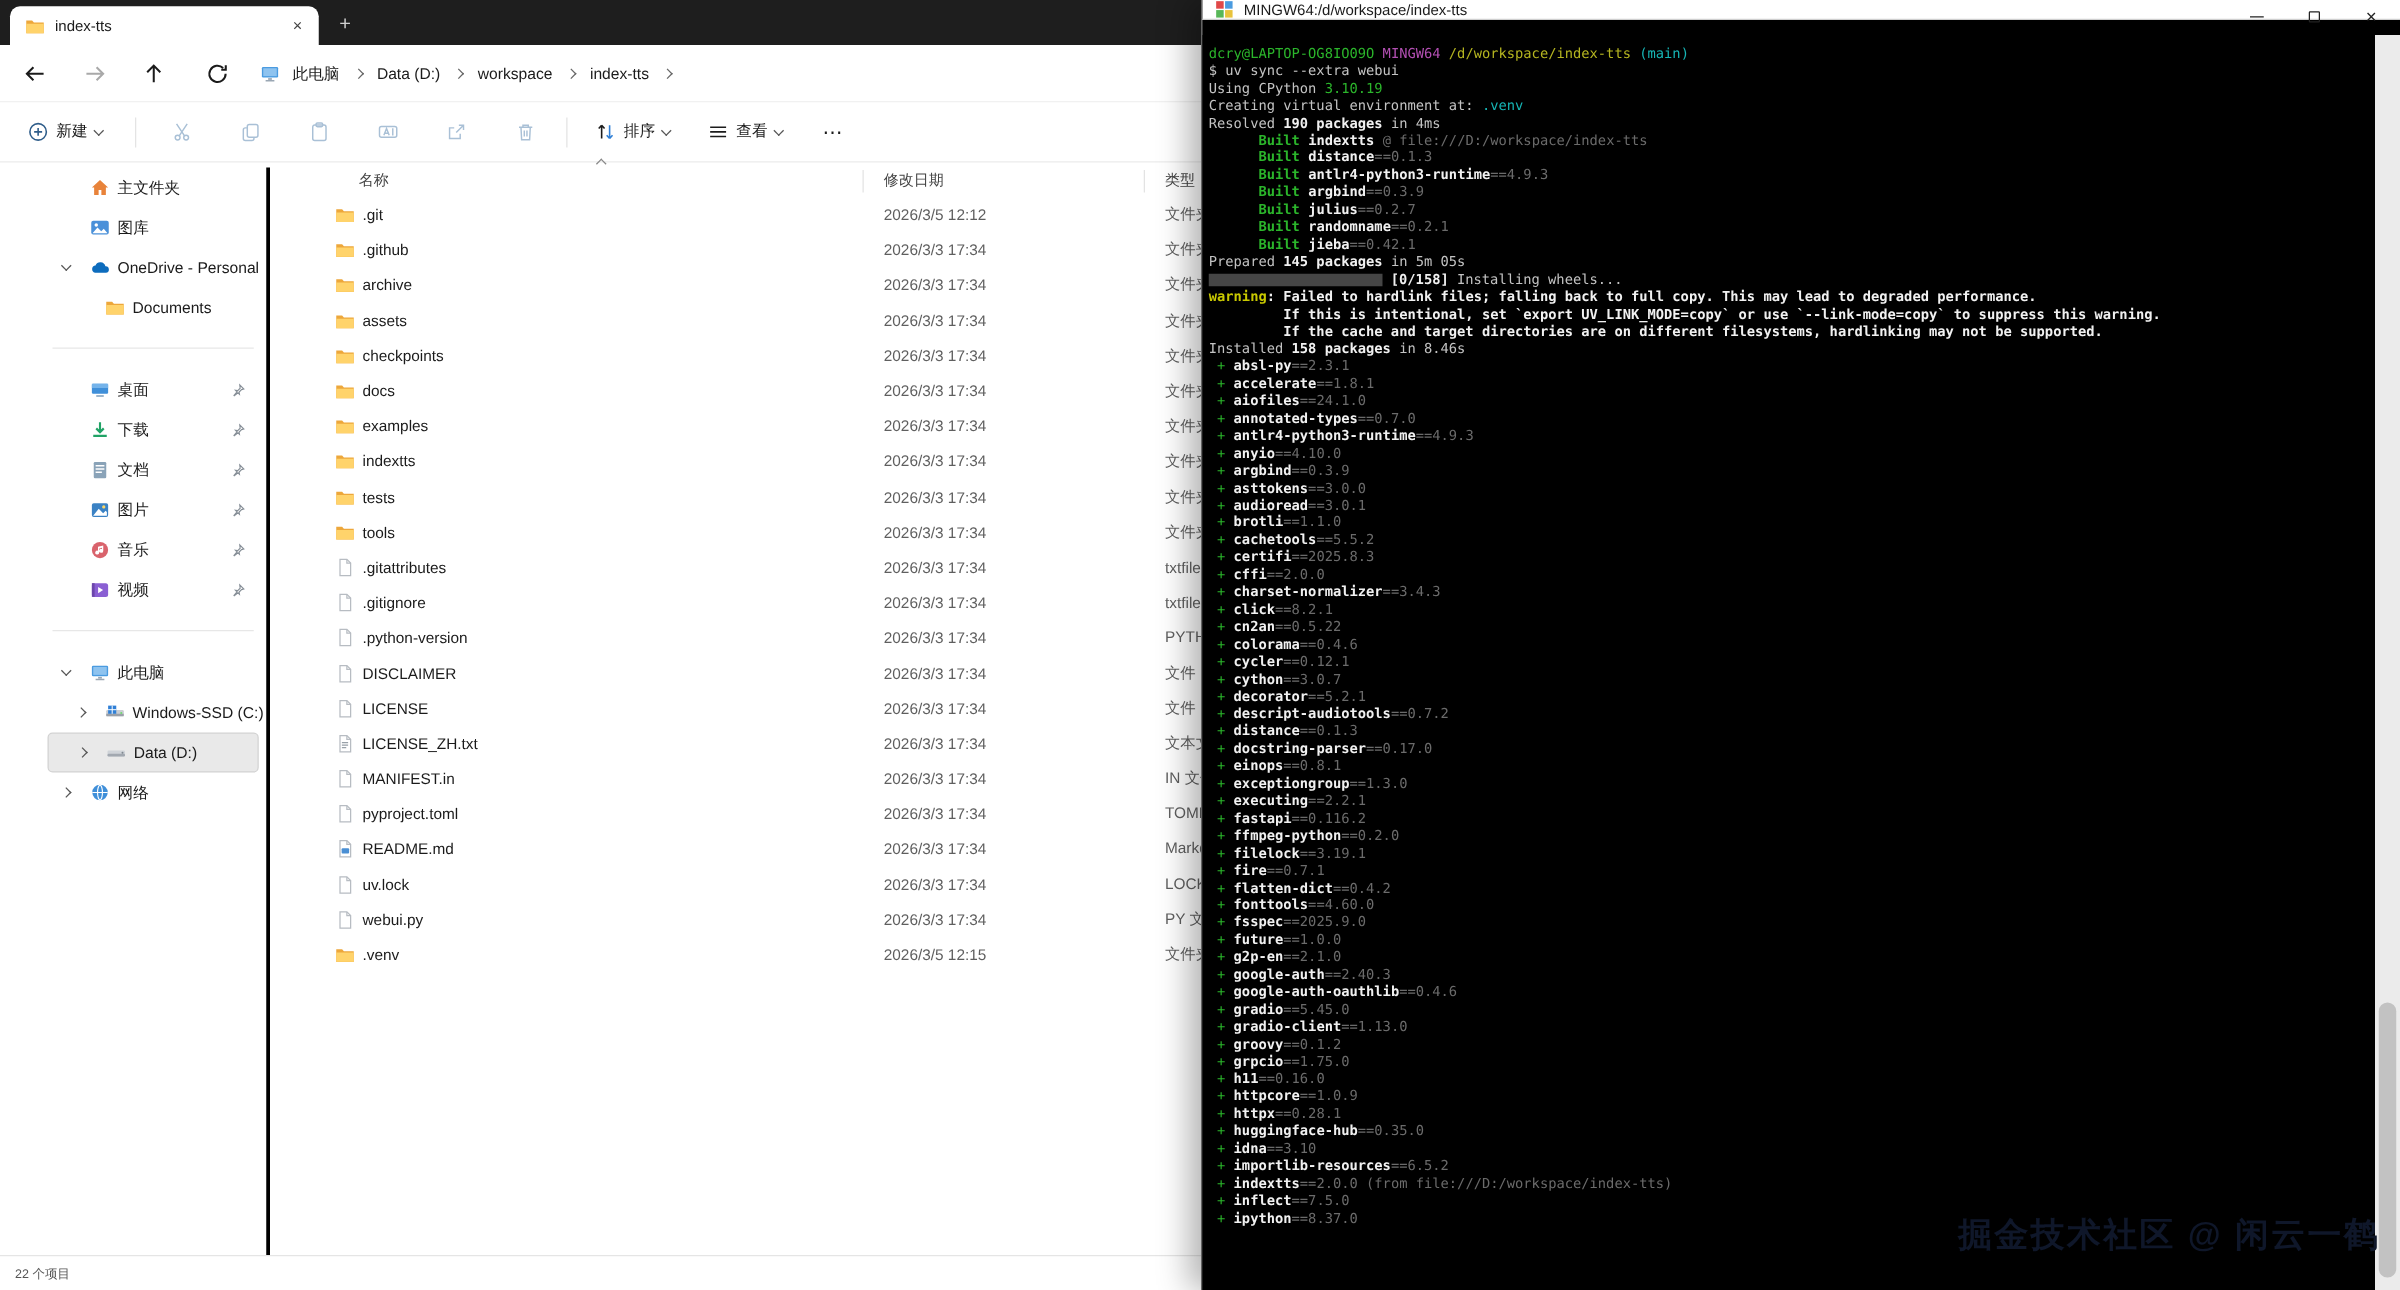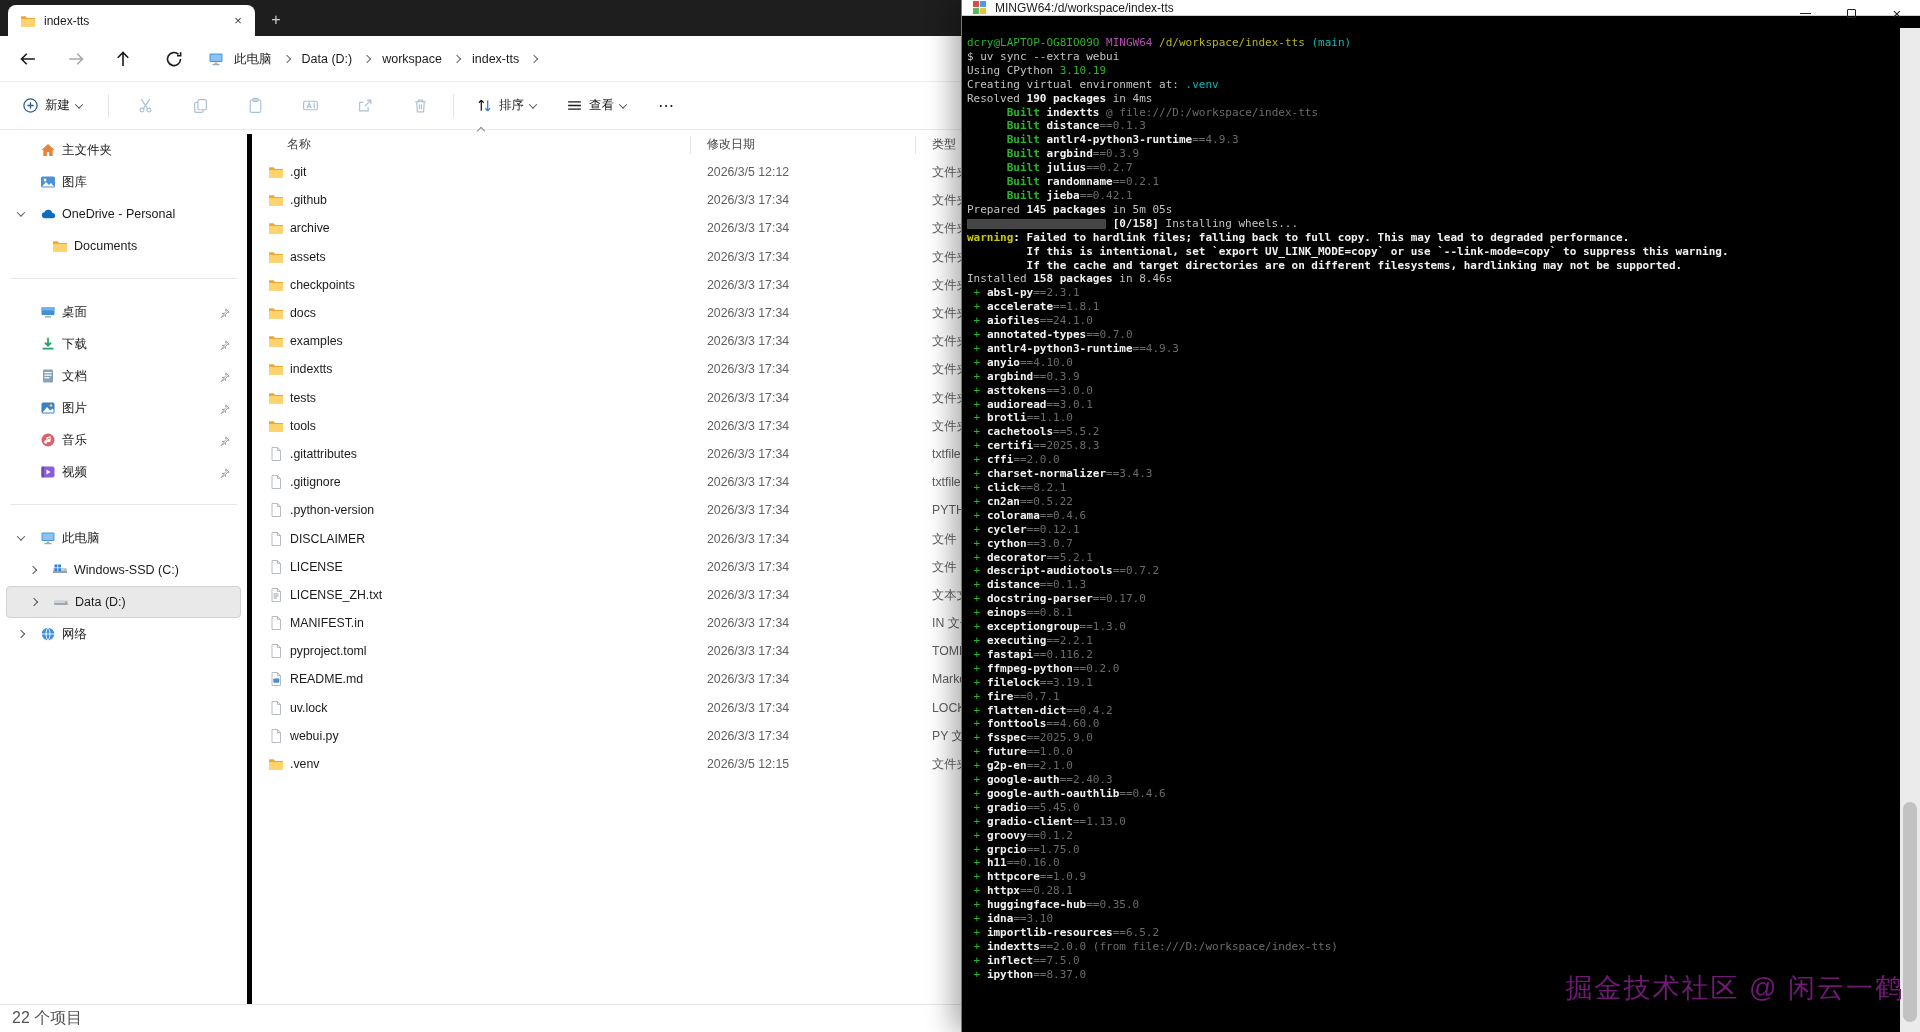--- a/index.html
+++ b/index.html
@@ -33,22 +33,22 @@
   .tbtn svg { width:17px; height:17px; }
   .tlabel2 { font-size:12.5px; color:#1b1b1b; }
   .chev { width:6px; height:6px; border-right:1.3px solid #555; border-bottom:1.3px solid #555;
           display:inline-block; }
   .chev.down { transform:rotate(45deg) translate(-1px,-1px); }
   .chev.right { transform:rotate(-45deg); }
   .tsep { width:1px; height:24px; background:#e4e4e4; margin:0 6px; }
   .more { font-size:16px; color:#1b1b1b; letter-spacing:1px; padding:0 10px; }
 
   
-  .sidebar { position:absolute; left:0; top:134px; width:252px; bottom:28px; overflow:hidden;
-             border-right:5px solid #000000; }
+  .sidebar { position:absolute; left:0; top:134px; width:216px; bottom:28px; overflow:hidden;
+             border-right:3px solid #000000;padding-left:32px; }
   .sb-item { position:relative; height:32px; display:flex; align-items:center; margin:0 6px; border-radius:4px; }
   .sb-item.selected { background:#e9e9e9; border:1px solid #d2d2d2; }
   .sb-chev { position:absolute; left:12px; }
   .sb-chev.ind1 { left:24px; }
   .sb-icon { position:absolute; left:34px; width:16px; height:16px; }
   .sb-icon.ind1 { left:46px; }
   .sb-label { position:absolute; left:56px; font-size:12.5px; color:#1b1b1b; white-space:nowrap; }
   .sb-label.ind1 { left:68px; }
   .sb-pin { position:absolute; right:10px; width:13px; height:13px; opacity:.75; }
   .sb-div { height:1px; background:#e7e7e7; margin:16px 10px 17px 10px; }
@@ -62,21 +62,21 @@
   .filelist { position:absolute; left:252px; top:158px; right:0; bottom:28px; overflow:hidden; }
   .frow { position:relative; height:28.2px; }
   .fcell { position:absolute; top:50%; transform:translateY(-50%); font-size:12.3px; white-space:nowrap; }
   .f-icon { left:16px; width:16px; height:16px; }
   .f-name { left:38px; color:#1b1b1b; }
   .f-date { left:455px; color:#5f5f5f; }
   .f-type { left:680px; color:#5f5f5f; }
 
   .statusbar { position:absolute; left:0; bottom:0; width:100%; height:28px; background:#fff;
                border-top:1px solid #e5e5e5; display:flex; align-items:center; padding-left:12px; }
-  .statustext { font-size:16px; color:#555; }
+  .statustext { font-size:10px; color:#555; }
 
   
   .terminal { position:absolute; left:961px; top:0; width:959px; height:1032px; background:#000;
               box-shadow:-10px 0 24px rgba(0,0,0,.3); z-index:5; border-left:1px solid #777; }
   .term-title { position:absolute; left:0; top:0; width:100%; height:16px; background:#fff;
                 border-bottom:1px solid #cfcfcf; display:flex; align-items:center; }
   .term-title .gicon { width:15px; height:15px; margin:0 8px 0 10px; }
   .term-title .ttext { font-size:12px; color:#1a1a1a; }
   .wctrl { position:absolute; top:0; width:46px; height:26px; display:flex; align-items:center; justify-content:center; }
   .wc-min-g { width:11px; height:0; border-top:1.3px solid #222; }
@@ -95,21 +95,21 @@
   .seg-m  { color:#b24fb2; }
   .seg-y  { color:#b5b520;margin-top:48px; }
   .seg-yb { color:#c9c900; font-weight:bold; }
   .seg-c  { color:#16b5b5; }
   .seg-bar{ display:inline-block; width:139px; height:10px; background:#454545; vertical-align:middle; }
 
   .term-scroll { position:absolute; right:0; top:28px; width:20px; bottom:0; background:#ebebeb; }
   .term-thumb { position:absolute; left:3px; right:3px; bottom:10px; height:220px; background:#c2c2c2; border-radius:7px; }
 
   .watermark { position:absolute; right:16px; bottom:26px; z-index:10; font-size:27px;
-               color:#701a75; letter-spacing:2px; font-weight:400;
+               color:#0f172a; letter-spacing:2px; font-weight:700;
                font-family:"Liberation Sans","DejaVu Sans",sans-serif;margin-left:24px; }
 </style>
 </head>
 <body>
 
 <div class="explorer">
 
   <div class="tabbar">
     <div class="tab">
       <span class="ticon"><svg viewBox="0 0 16 16">

